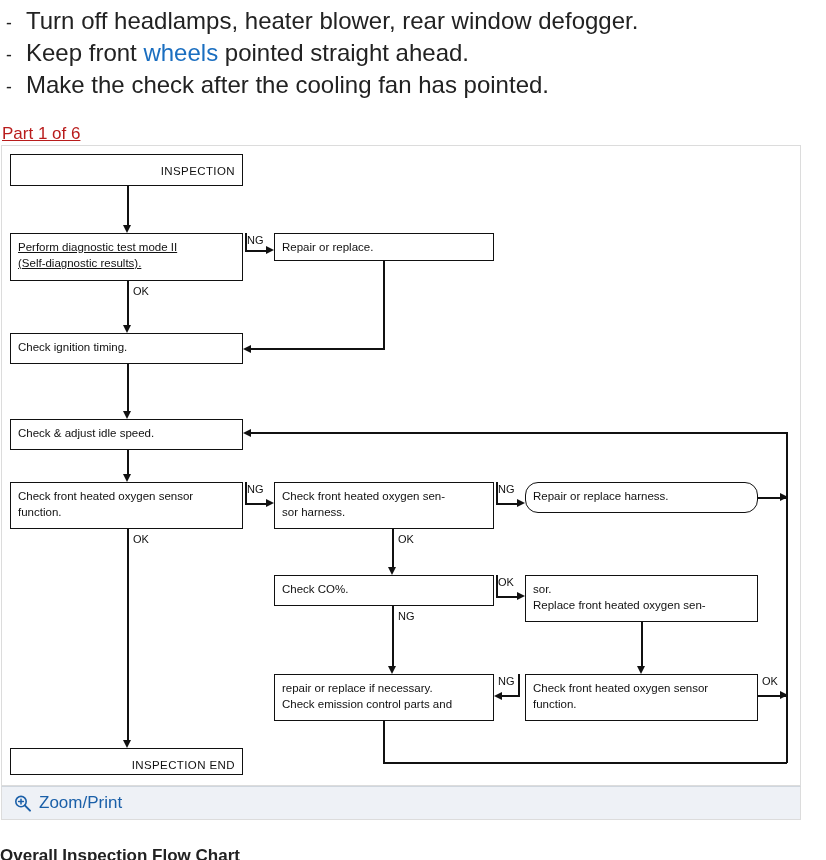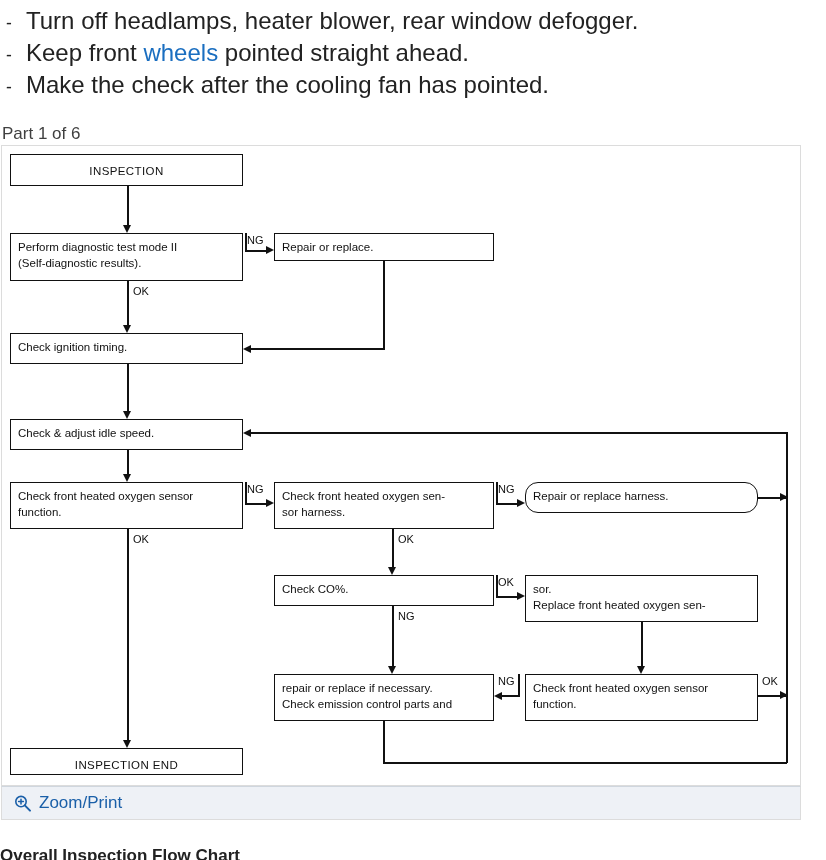--- a/index.html
+++ b/index.html
@@ -11,35 +11,35 @@
   .notes{padding:6px 0 0 2px;}
   .note-line{
     display:flex;align-items:baseline;
     font-size:17.5px;line-height:29px;color:#222;
     white-space:nowrap;
   }
   .note-dash{width:20px;flex:none;text-align:left;padding-left:4px;font-size:17.5px;}
   .note-text{font-size:24px;}
   .lnk{color:#1a6ec0;}
   .part-label{
-    font-size:17px;color:#404040;margin:22px 0 6px 2px;
+    font-size:17px;color:#b91c1c;margin:22px 0 6px 2px;text-decoration:underline;
   }
   
   .figure-panel{
     position:absolute;left:1px;top:145px;width:800px;height:641px;
     border:1px solid #dcdcdc;background:#ffffff;box-sizing:border-box;
   }
   .fig{position:absolute;left:0;top:0;width:798px;height:639px;}
   .fbox{
     position:absolute;box-sizing:border-box;
     border:1.6px solid #111;background:#fff;
     font-size:11.5px;line-height:16px;color:#111;
     padding:5px 7px;
   }
-  .fbox.center{text-align:center;padding-top:8px;font-size:11.5px;letter-spacing:.4px;}
+  .fbox.center{text-align:right;padding-top:8px;font-size:11.5px;letter-spacing:.4px;}
   .flabel{
     position:absolute;font-size:11px;color:#111;
     line-height:12px;white-space:nowrap;
   }
   .ln{position:absolute;background:#111;}
   .lnv{width:1.6px;}
   .lnh{height:1.6px;}
   .arrow{position:absolute;width:0;height:0;}
   .arw-down{border-left:4.5px solid transparent;border-right:4.5px solid transparent;border-top:8px solid #111;}
   .arw-right{border-top:4.5px solid transparent;border-bottom:4.5px solid transparent;border-left:8px solid #111;}
@@ -84,21 +84,21 @@
 
 <div class="part-label">Part 1 of 6</div>
 
 <div class="figure-panel">
  <div class="fig">
 
   <div class="fbox center" style="left:8px;top:8px;width:233px;height:32px;">INSPECTION</div>
   <div class="ln lnv" style="left:125px;top:40px;height:39px;"></div>
   <div class="arrow arw-down" style="left:121.3px;top:79px;"></div>
 
-  <div class="fbox" style="left:8px;top:87px;width:233px;height:48px;">
+  <div class="fbox" style="left:8px;top:87px;width:233px;height:48px;text-decoration:underline;">
     <div>Perform diagnostic test mode II</div>
     <div>(Self-diagnostic results).</div>
   </div>
 
   <div class="flabel" style="left:245px;top:88px;">NG</div>
   <div class="ln lnv" style="left:243px;top:87px;height:18px;"></div>
   <div class="ln lnh" style="left:243px;top:104px;width:23px;"></div>
   <div class="arrow arw-right" style="left:264px;top:100.3px;"></div>
 
   <div class="fbox" style="left:272px;top:87px;width:220px;height:28px;">Repair or replace.</div>

